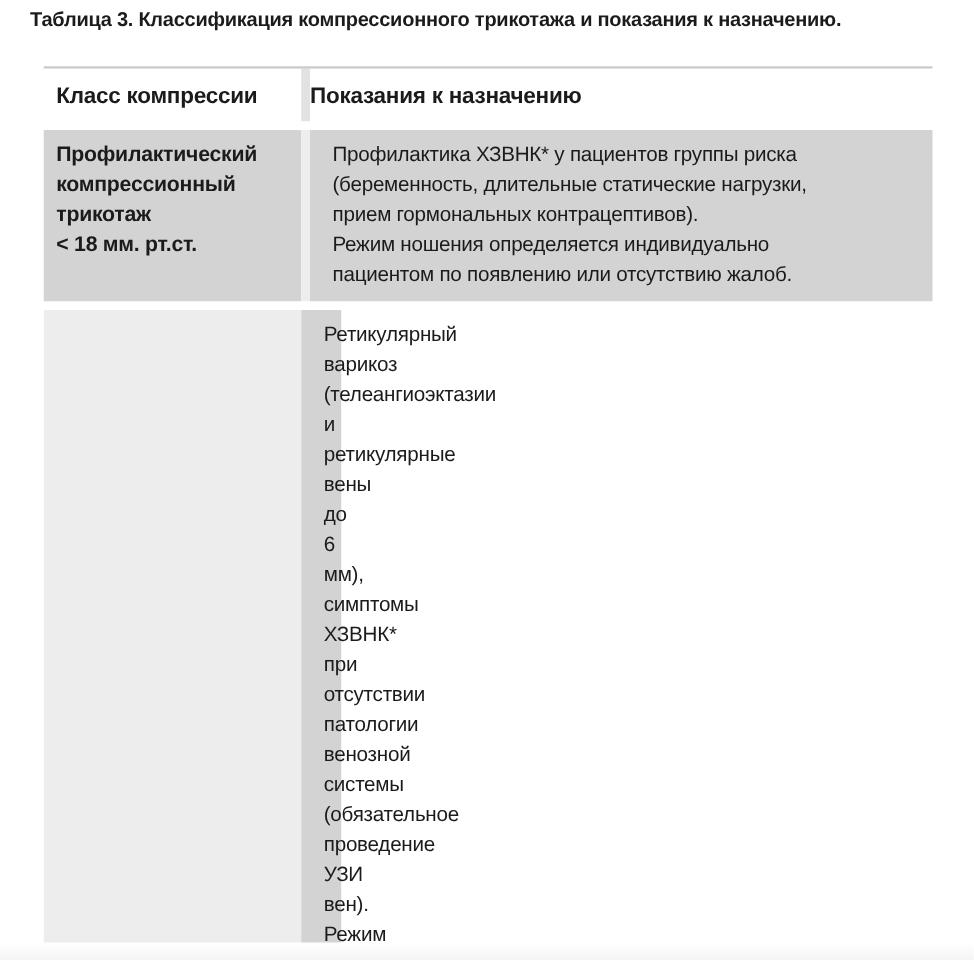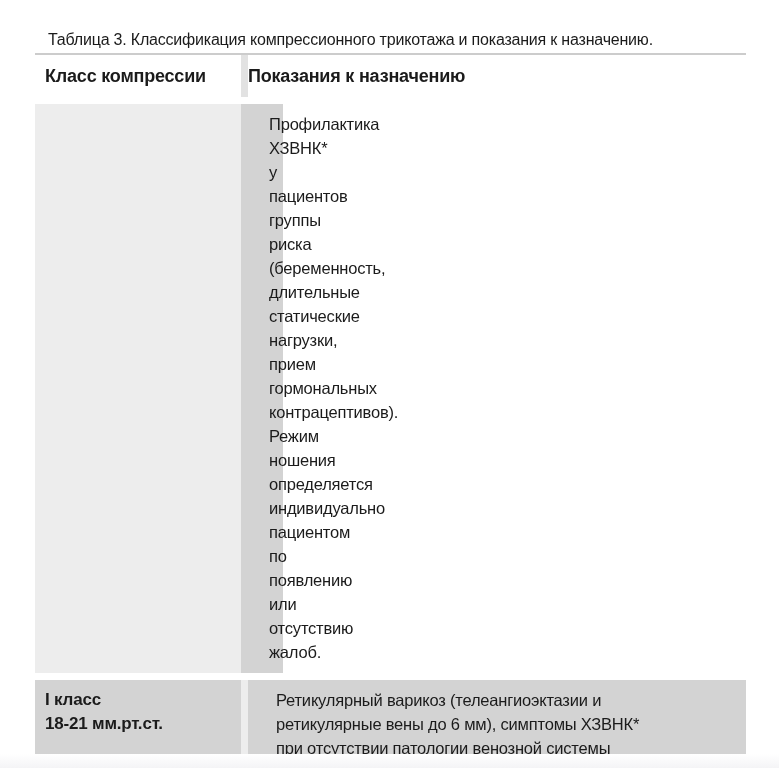--- a/index.html
+++ b/index.html
@@ -10,27 +10,26 @@
   body {
     width: 779px;
     height: 768px;
     position: relative;
     font-family: "Liberation Sans", sans-serif;
     color: #1b1b1b;
     overflow: hidden;
   }
   .doc-title {
     position: absolute;
-    left: 48px;
+    left: 24px;
     top: 8px;
     font-size: 16px;
-    font-weight: normal;
+    font-weight: bold;
     letter-spacing: -0.2px;
     white-space: nowrap;
-    margin-top: 23px;
   }
   .table {
     position: absolute;
     left: 35px;
     top: 53px;
     width: 711px;
   }
   .header-row {
     display: grid;
     grid-template-columns: 206px 7px 1fr;
@@ -65,21 +64,21 @@
   }
   .cell.class-cell {
     font-weight: bold;
     font-size: 17px;
     padding-left: 10px;
     padding-right: 6px;
     letter-spacing: -0.2px;
   }
   .cell.indication-cell {
     font-size: 16.5px;
-    padding-left: 28px;
+    padding-left: 18px;
     padding-right: 14px;
     letter-spacing: -0.2px;
   }
   .column-divider {
     background: #ededed;
   }
   .bottom-fade {
     position: absolute;
     left: 0;
     bottom: 0;
@@ -94,31 +93,33 @@
 <div class="doc-title">Таблица 3. Классификация компрессионного трикотажа и показания к назначению.</div>
 
 <div class="table">
   <div class="header-row">
     <div class="header-cell left">Класс компрессии</div>
     <div class="header-divider"></div>
     <div class="header-cell right">Показания к назначению</div>
   </div>
   <div id="table-body">
   <div class="row">
+    <div class="cell class-cell">Профилактический
+компрессионный
+трикотаж
+&lt; 18 мм. рт.ст.</div>
     <div class="column-divider"></div>
     <div class="cell indication-cell">Профилактика ХЗВНК* у пациентов группы риска
 (беременность, длительные статические нагрузки,
 прием гормональных контрацептивов).
 Режим ношения определяется индивидуально
 пациентом по появлению или отсутствию жалоб.</div>
   </div>
 
   <div class="row">
-    <div class="cell class-cell">I класс
-18-21 мм.рт.ст.</div>
     <div class="column-divider"></div>
     <div class="cell indication-cell">Ретикулярный варикоз (телеангиоэктазии и
 ретикулярные вены до 6 мм), симптомы ХЗВНК*
 при отсутствии патологии венозной системы
 (обязательное проведение УЗИ вен).
 Режим ношения: определяется индивидуально
 пациентом по появлению или отсутствию жалоб.</div>
   </div>
 
   <div class="row">

